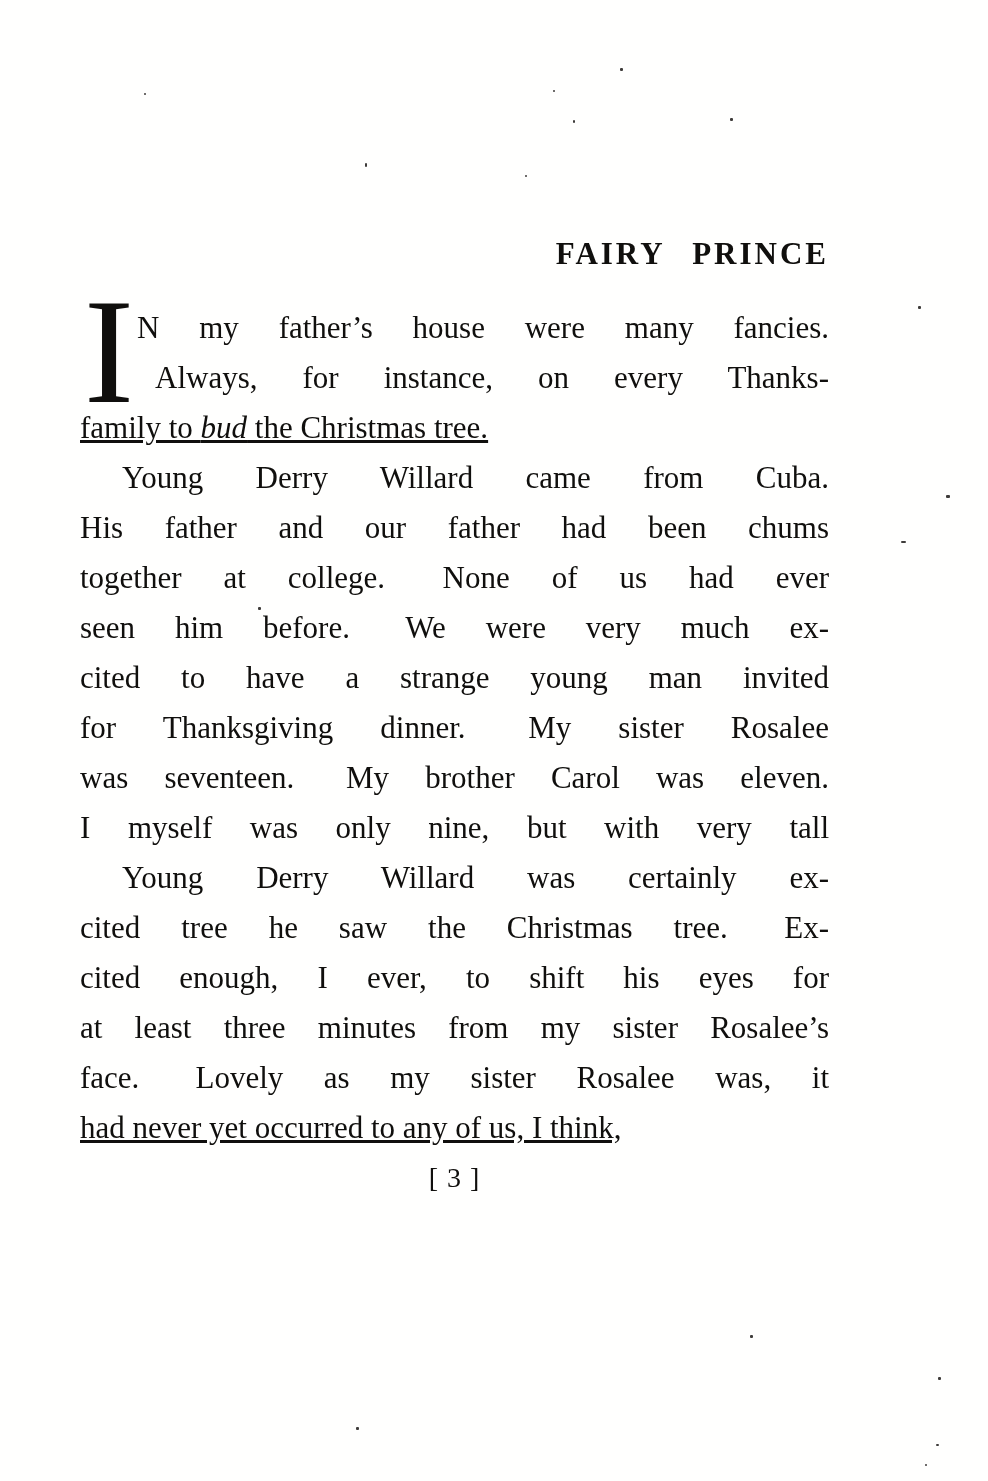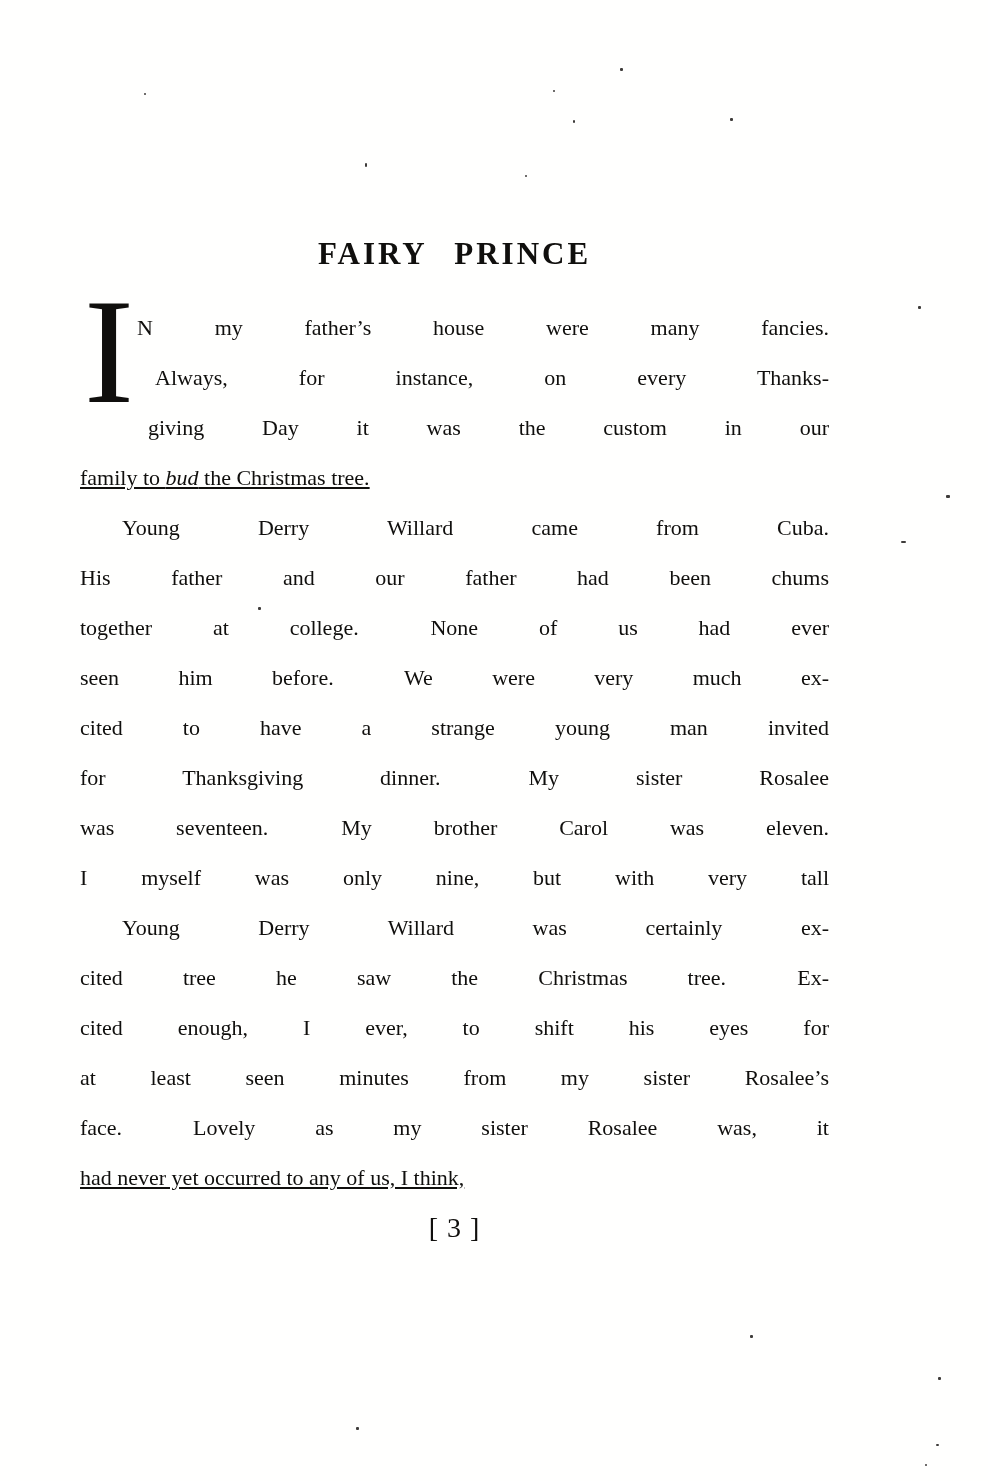--- a/index.html
+++ b/index.html
@@ -4,27 +4,27 @@
 <style>
   html,body{margin:0;padding:0;}
   body{
     width:988px;height:1481px;position:relative;overflow:hidden;
     background:#ffffff;color:#100f0d;
     font-family:"Liberation Serif","DejaVu Serif",serif;
   }
   .page{position:absolute;inset:0;background:#fffffe;}
   .heading{
     position:absolute;left:80px;top:236px;width:749px;
-    text-align:center;font-size:31px;font-weight:700;
+    text-align:right;font-size:31px;font-weight:700;
     letter-spacing:3px;word-spacing:17px;white-space:nowrap;font-family:Liberation Serif, serif;
   }
   .text-body{position:absolute;left:80px;top:303px;width:749px;}
   .paragraph{position:relative;}
   .line{
-    height:50px;line-height:50px;font-size:22px;
+    height:50px;line-height:50px;font-size:31px;
     text-align:justify;white-space:nowrap;
   }
   .line.just{text-align-last:justify;}
   .line.last{text-align-last:left;text-decoration:underline;}
   .line.indent{padding-left:42px;}
   .inset-0{padding-left:57px;}
   .inset-1{padding-left:75px;}
   .inset-2{padding-left:68px;}
   .dropcap{
     position:absolute;left:4px;top:-27px;
@@ -43,38 +43,37 @@
 <div class="page">
 
   <div class="heading">FAIRY PRINCE</div>
 
   <div class="text-body">
     <div id="paras">
         <div class="paragraph">
           <span class="dropcap">I</span>
           <div class="line just inset-0">N my father’s house were many fancies.</div>
           <div class="line just inset-1">Always, for instance, on every Thanks-</div>
-          <div class="line just inset-2">giving Day it was the custom in our</div>
           <div class="line last">family to <em>bud</em> the Christmas tree.</div>
         </div>
         <div class="paragraph">
           <div class="line just indent">Young Derry Willard came from Cuba.</div>
           <div class="line just">His father and our father had been chums</div>
           <div class="line just">together at college.  None of us had ever</div>
           <div class="line just">seen him before.  We were very much ex-</div>
           <div class="line just">cited to have a strange young man invited</div>
           <div class="line just">for Thanksgiving dinner.  My sister Rosalee</div>
           <div class="line just">was seventeen.  My brother Carol was eleven.</div>
           <div class="line just">I myself was only nine, but with very tall</div>
         </div>
         <div class="paragraph">
           <div class="line just indent">Young Derry Willard was certainly ex-</div>
           <div class="line just">cited tree he saw the Christmas tree.  Ex-</div>
           <div class="line just">cited enough, I ever, to shift his eyes for</div>
-          <div class="line just">at least seen minutes from my sister Rosalee’s</div>
+          <div class="line just">at least three minutes from my sister Rosalee’s</div>
           <div class="line just">face.  Lovely as my sister Rosalee was, it</div>
           <div class="line last">had never yet occurred to any of us, I think,</div>
         </div>
       </div>
     <div class="line pageno">[ 3 ]</div>
   </div>
 
   <div>
     <div class="dot" style="left:620px;top:68px;width:3px;height:3px;"></div>
     <div class="dot" style="left:144px;top:93px;width:2px;height:2px;"></div>

